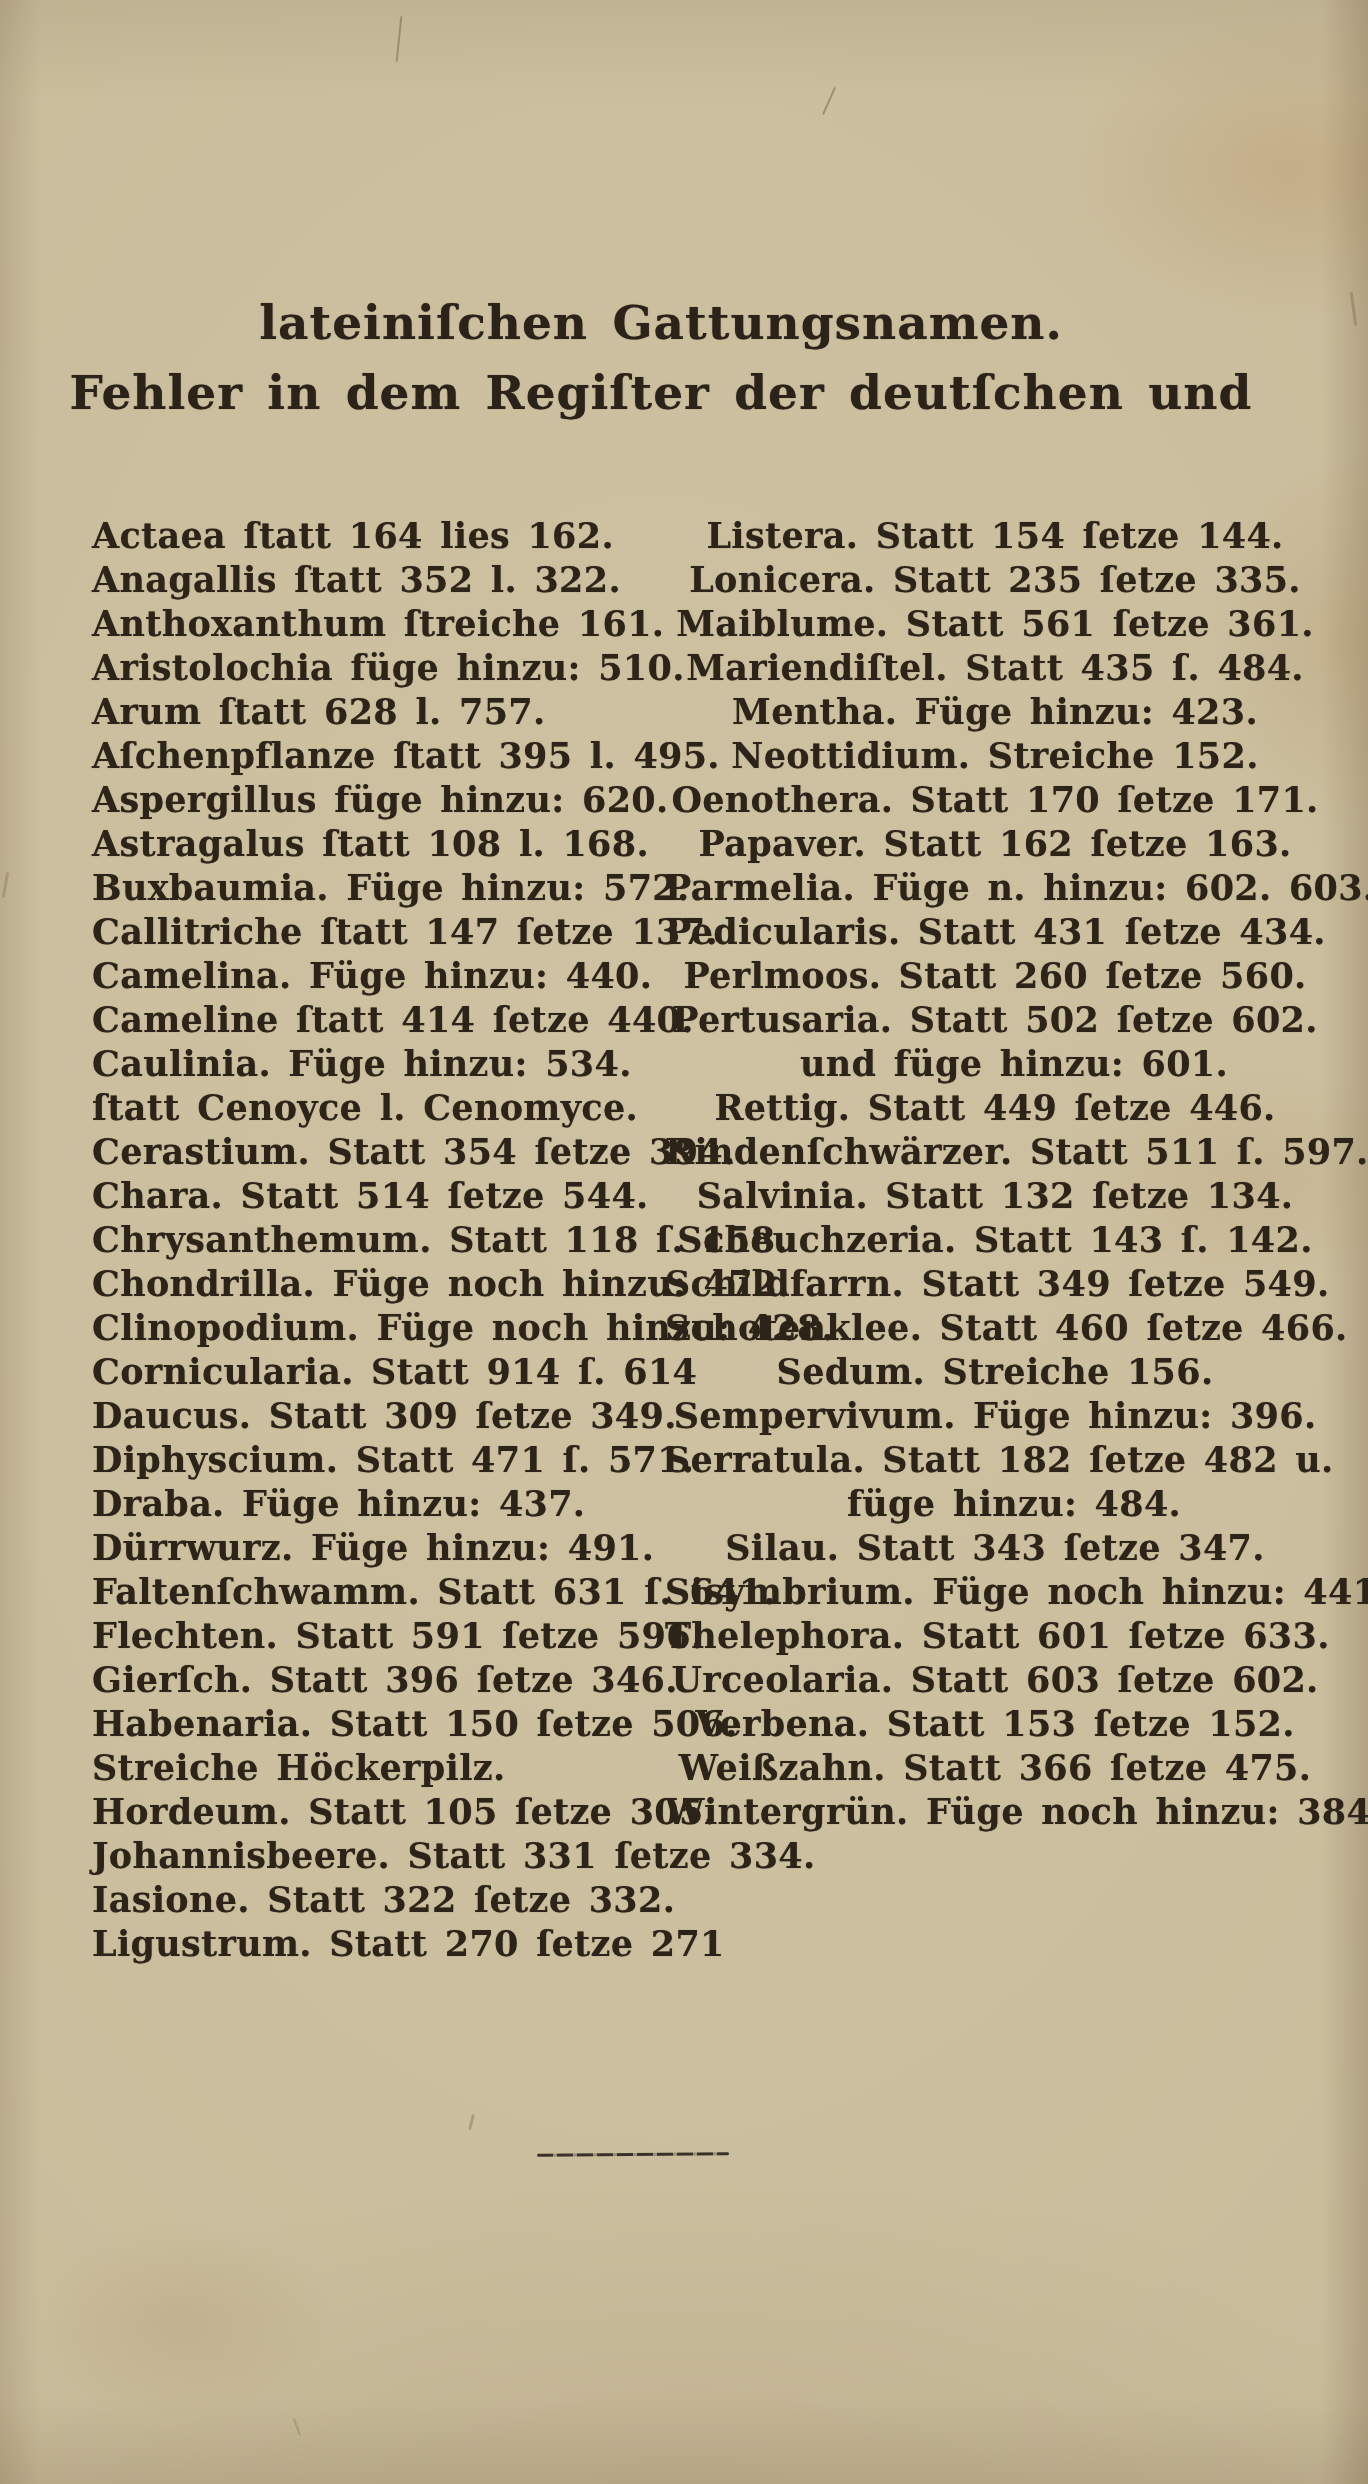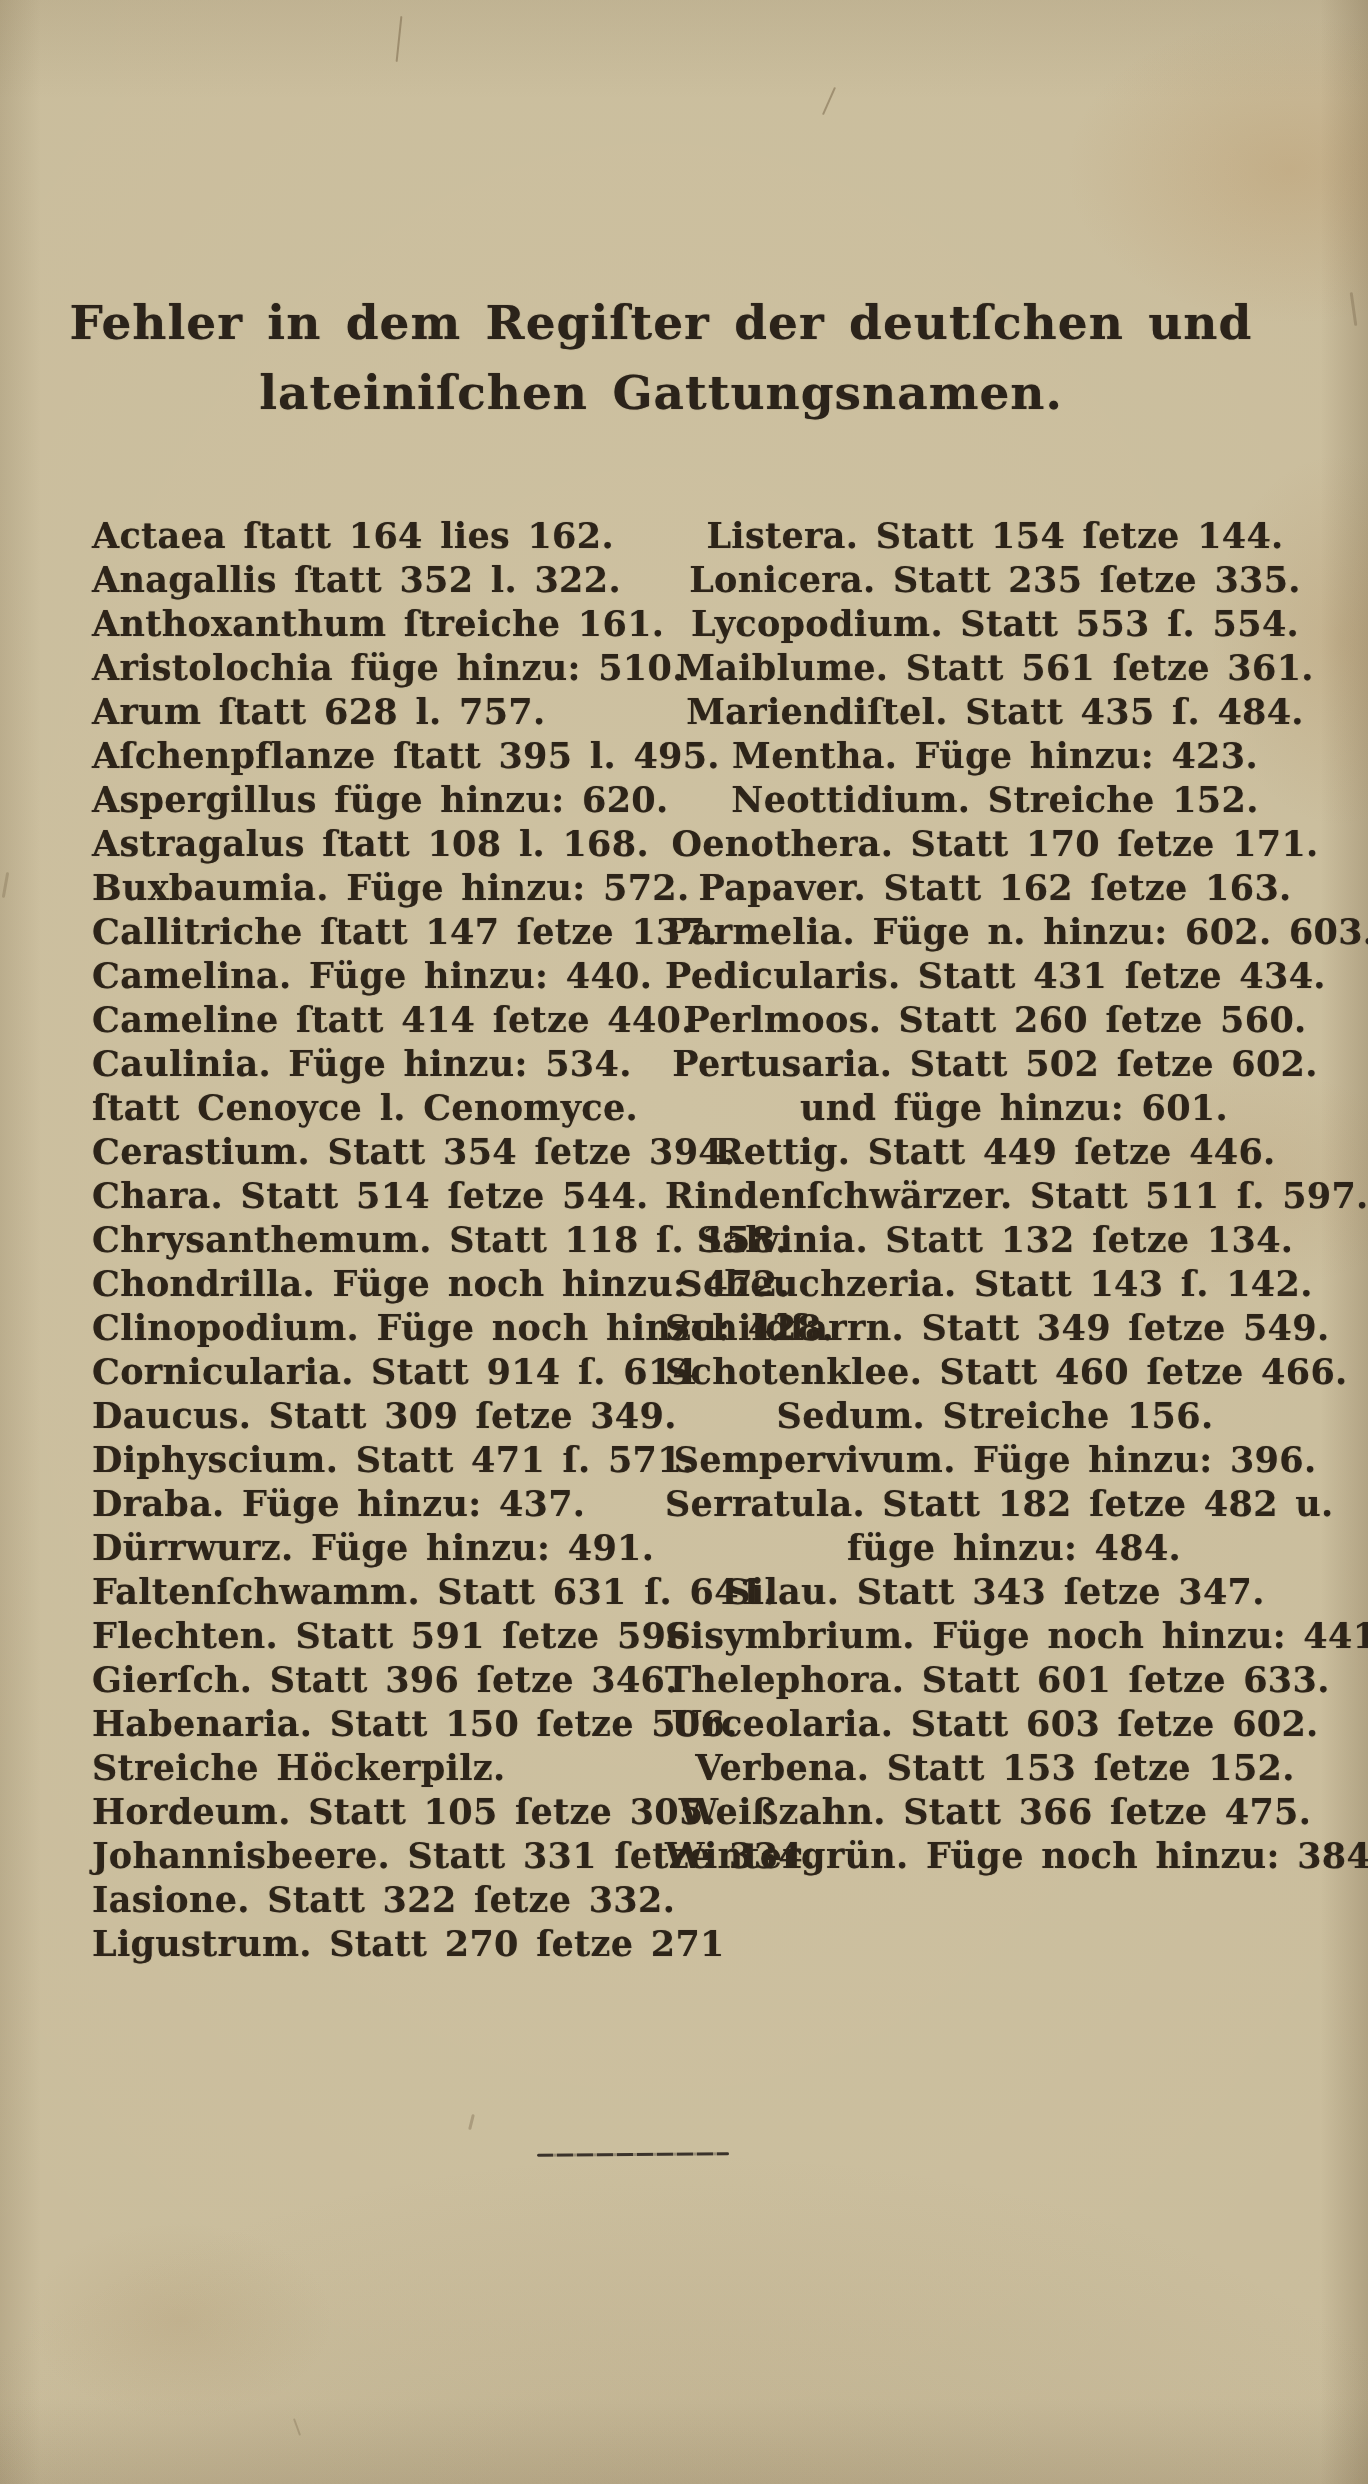--- a/index.html
+++ b/index.html
@@ -73,22 +73,22 @@
 <div class="page">
 
   <div class="speck s1"></div>
   <div class="speck s2"></div>
   <div class="speck s3"></div>
   <div class="speck s4"></div>
   <div class="speck s5"></div>
   <div class="speck s6"></div>
 
   <h1 class="title">
+    <span>lateiniſchen Gattungsnamen.</span>
     <span>Fehler in dem Regiſter der deutſchen und</span>
-    <span>lateiniſchen Gattungsnamen.</span>
   </h1>
 
   <div class="col col-left">
 
   <div class="line">Actaea ſtatt 164 lies 162.</div>
       <div class="line">Anagallis ſtatt 352 l. 322.</div>
       <div class="line">Anthoxanthum ſtreiche 161.</div>
       <div class="line">Aristolochia füge hinzu: 510.</div>
       <div class="line">Arum ſtatt 628 l. 757.</div>
       <div class="line">Aſchenpflanze ſtatt 395 l. 495.</div>
@@ -118,21 +118,20 @@
       <div class="line">Hordeum. Statt 105 ſetze 305.</div>
       <div class="line">Johannisbeere. Statt 331 ſetze 334.</div>
       <div class="line">Iasione. Statt 322 ſetze 332.</div>
       <div class="line">Ligustrum. Statt 270 ſetze 271</div>
     </div>
 
   <div class="col col-right">
 
   <div class="line">Listera. Statt 154 ſetze 144.</div>
       <div class="line">Lonicera. Statt 235 ſetze 335.</div>
-      <div class="line">Lycopodium. Statt 553 ſ. 554.</div>
       <div class="line">Maiblume. Statt 561 ſetze 361.</div>
       <div class="line">Mariendiſtel. Statt 435 ſ. 484.</div>
       <div class="line">Mentha. Füge hinzu: 423.</div>
       <div class="line">Neottidium. Streiche 152.</div>
       <div class="line">Oenothera. Statt 170 ſetze 171.</div>
       <div class="line">Papaver. Statt 162 ſetze 163.</div>
       <div class="line">Parmelia. Füge n. hinzu: 602. 603.</div>
       <div class="line">Pedicularis. Statt 431 ſetze 434.</div>
       <div class="line">Perlmoos. Statt 260 ſetze 560.</div>
       <div class="line">Pertusaria. Statt 502 ſetze 602.</div>

